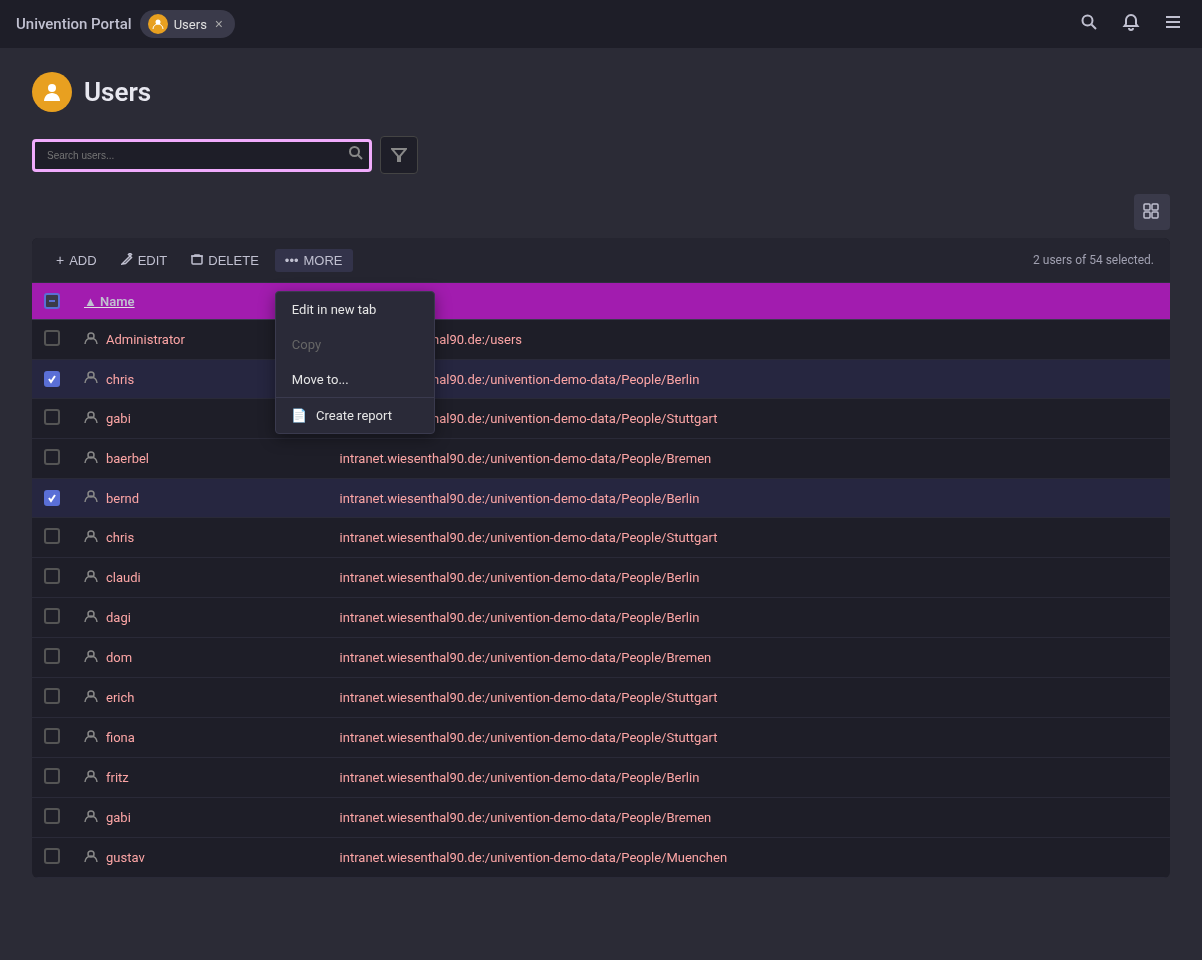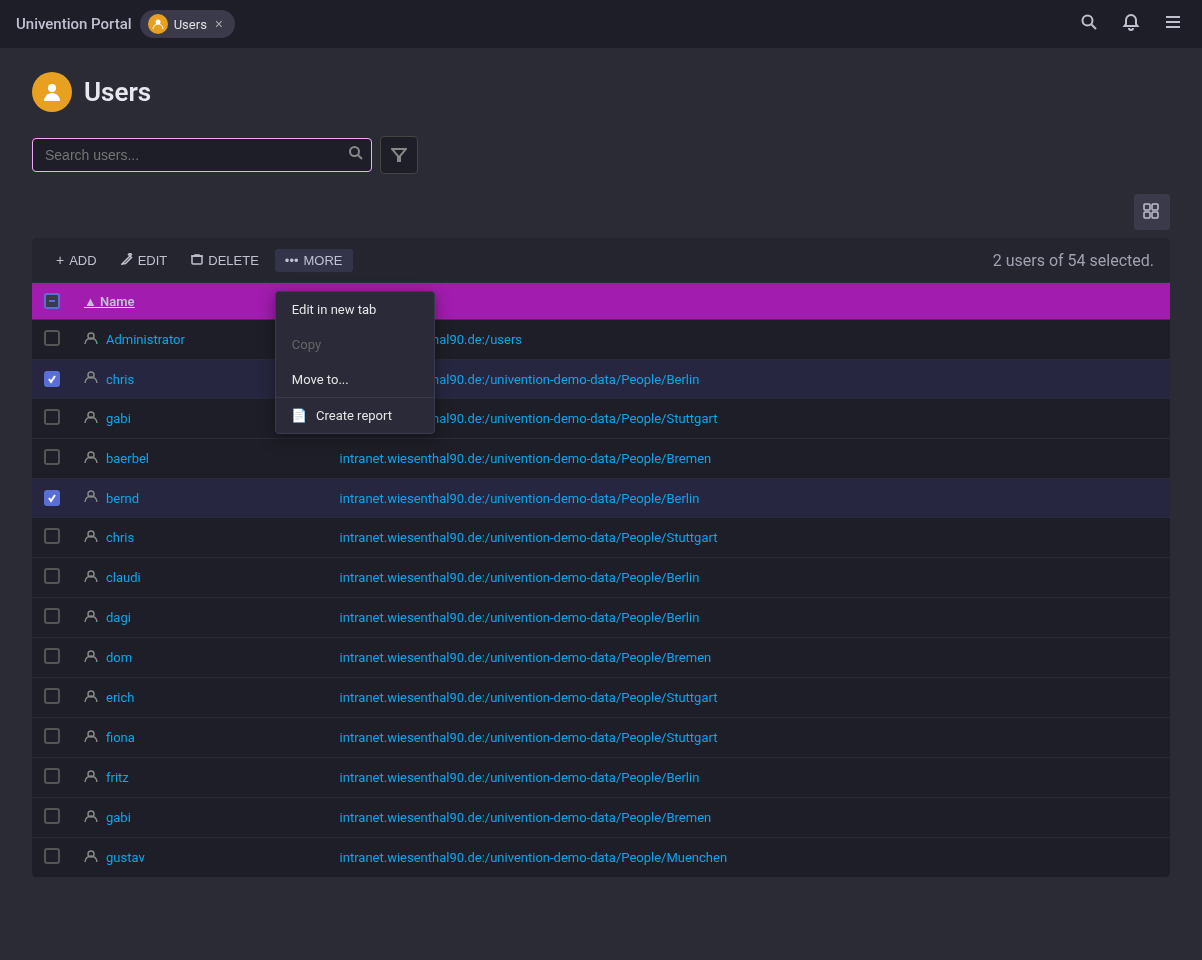--- a/index.html
+++ b/index.html
@@ -108,25 +108,25 @@
       gap: 8px;
       margin-bottom: 20px;
     }
     .search-container {
       position: relative;
       width: 340px;
     }
     .search-input {
       width: 100%;
       background: #1e1e28;
-      border: 1px solid #f0abfc;
+      border: 3px solid #f0abfc;
       border-radius: 4px;
       padding: 8px 16px 8px 12px;
       color: #9090a0;
-      font-size: 14px;
+      font-size: 10px;
       outline: none;
     }
     .search-icon-btn {
       position: absolute;
       right: 8px;
       top: 50%;
       transform: translateY(-50%);
       background: none;
       border: none;
       color: #888;
@@ -204,21 +204,21 @@
       border: none;
       color: #c0c0d0;
       cursor: pointer;
       font-size: 13px;
       padding: 4px 10px;
       border-radius: 3px;
       position: relative;
     }
     .toolbar-spacer { flex: 1; }
     .selected-count {
-      font-size: 16px;
+      font-size: 12px;
       color: #a0a0b0;
     }
 
     
     .dropdown-menu {
       position: absolute;
       top: 42px;
       left: 0;
       background: #2a2a38;
       border: 1px solid #3a3a4e;
@@ -259,21 +259,21 @@
     th {
       padding: 10px 12px;
       text-align: left;
       font-weight: 600;
       font-size: 13px;
       color: #c0c0d0;
     }
     td {
       padding: 10px 12px;
       font-size: 13px;
-      color: #0ea5e9;
+      color: #fca5a5;
       border-bottom: 1px solid #2a2a38;
     }
     tbody tr.selected { background: #262640; }
 
     .checkbox {
       width: 16px;
       height: 16px;
       border: 2px solid #555;
       border-radius: 3px;
       display: inline-flex;

